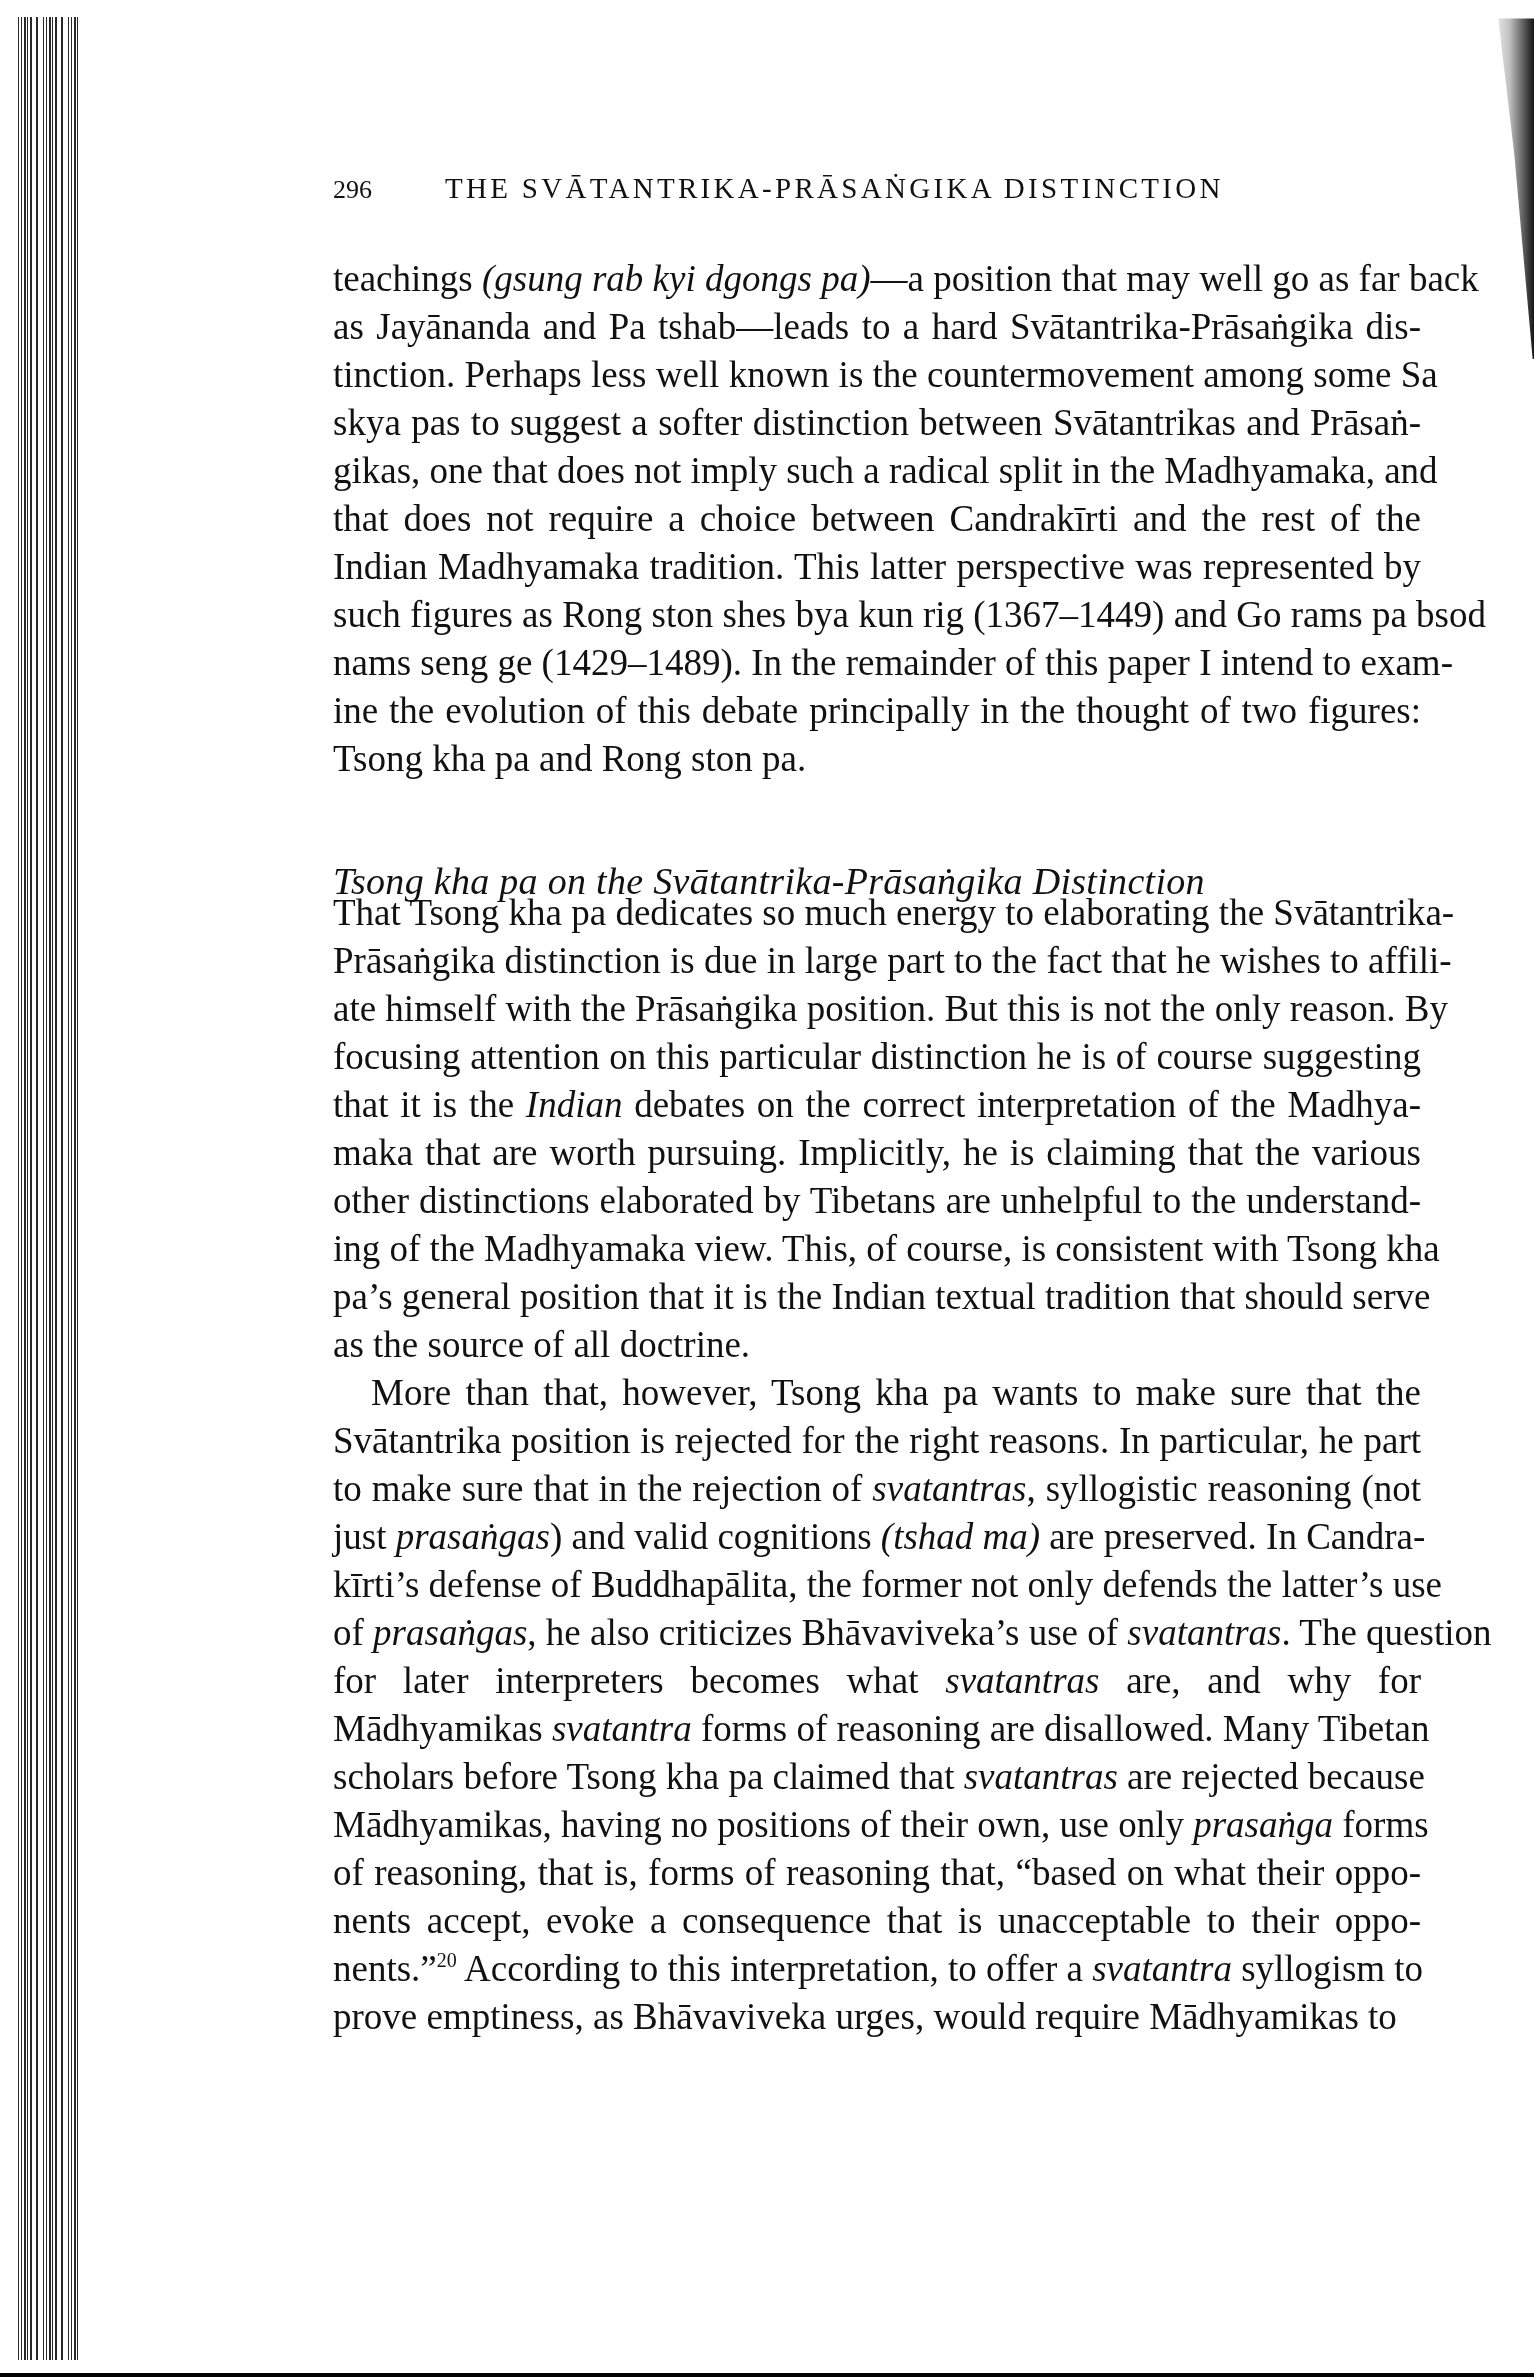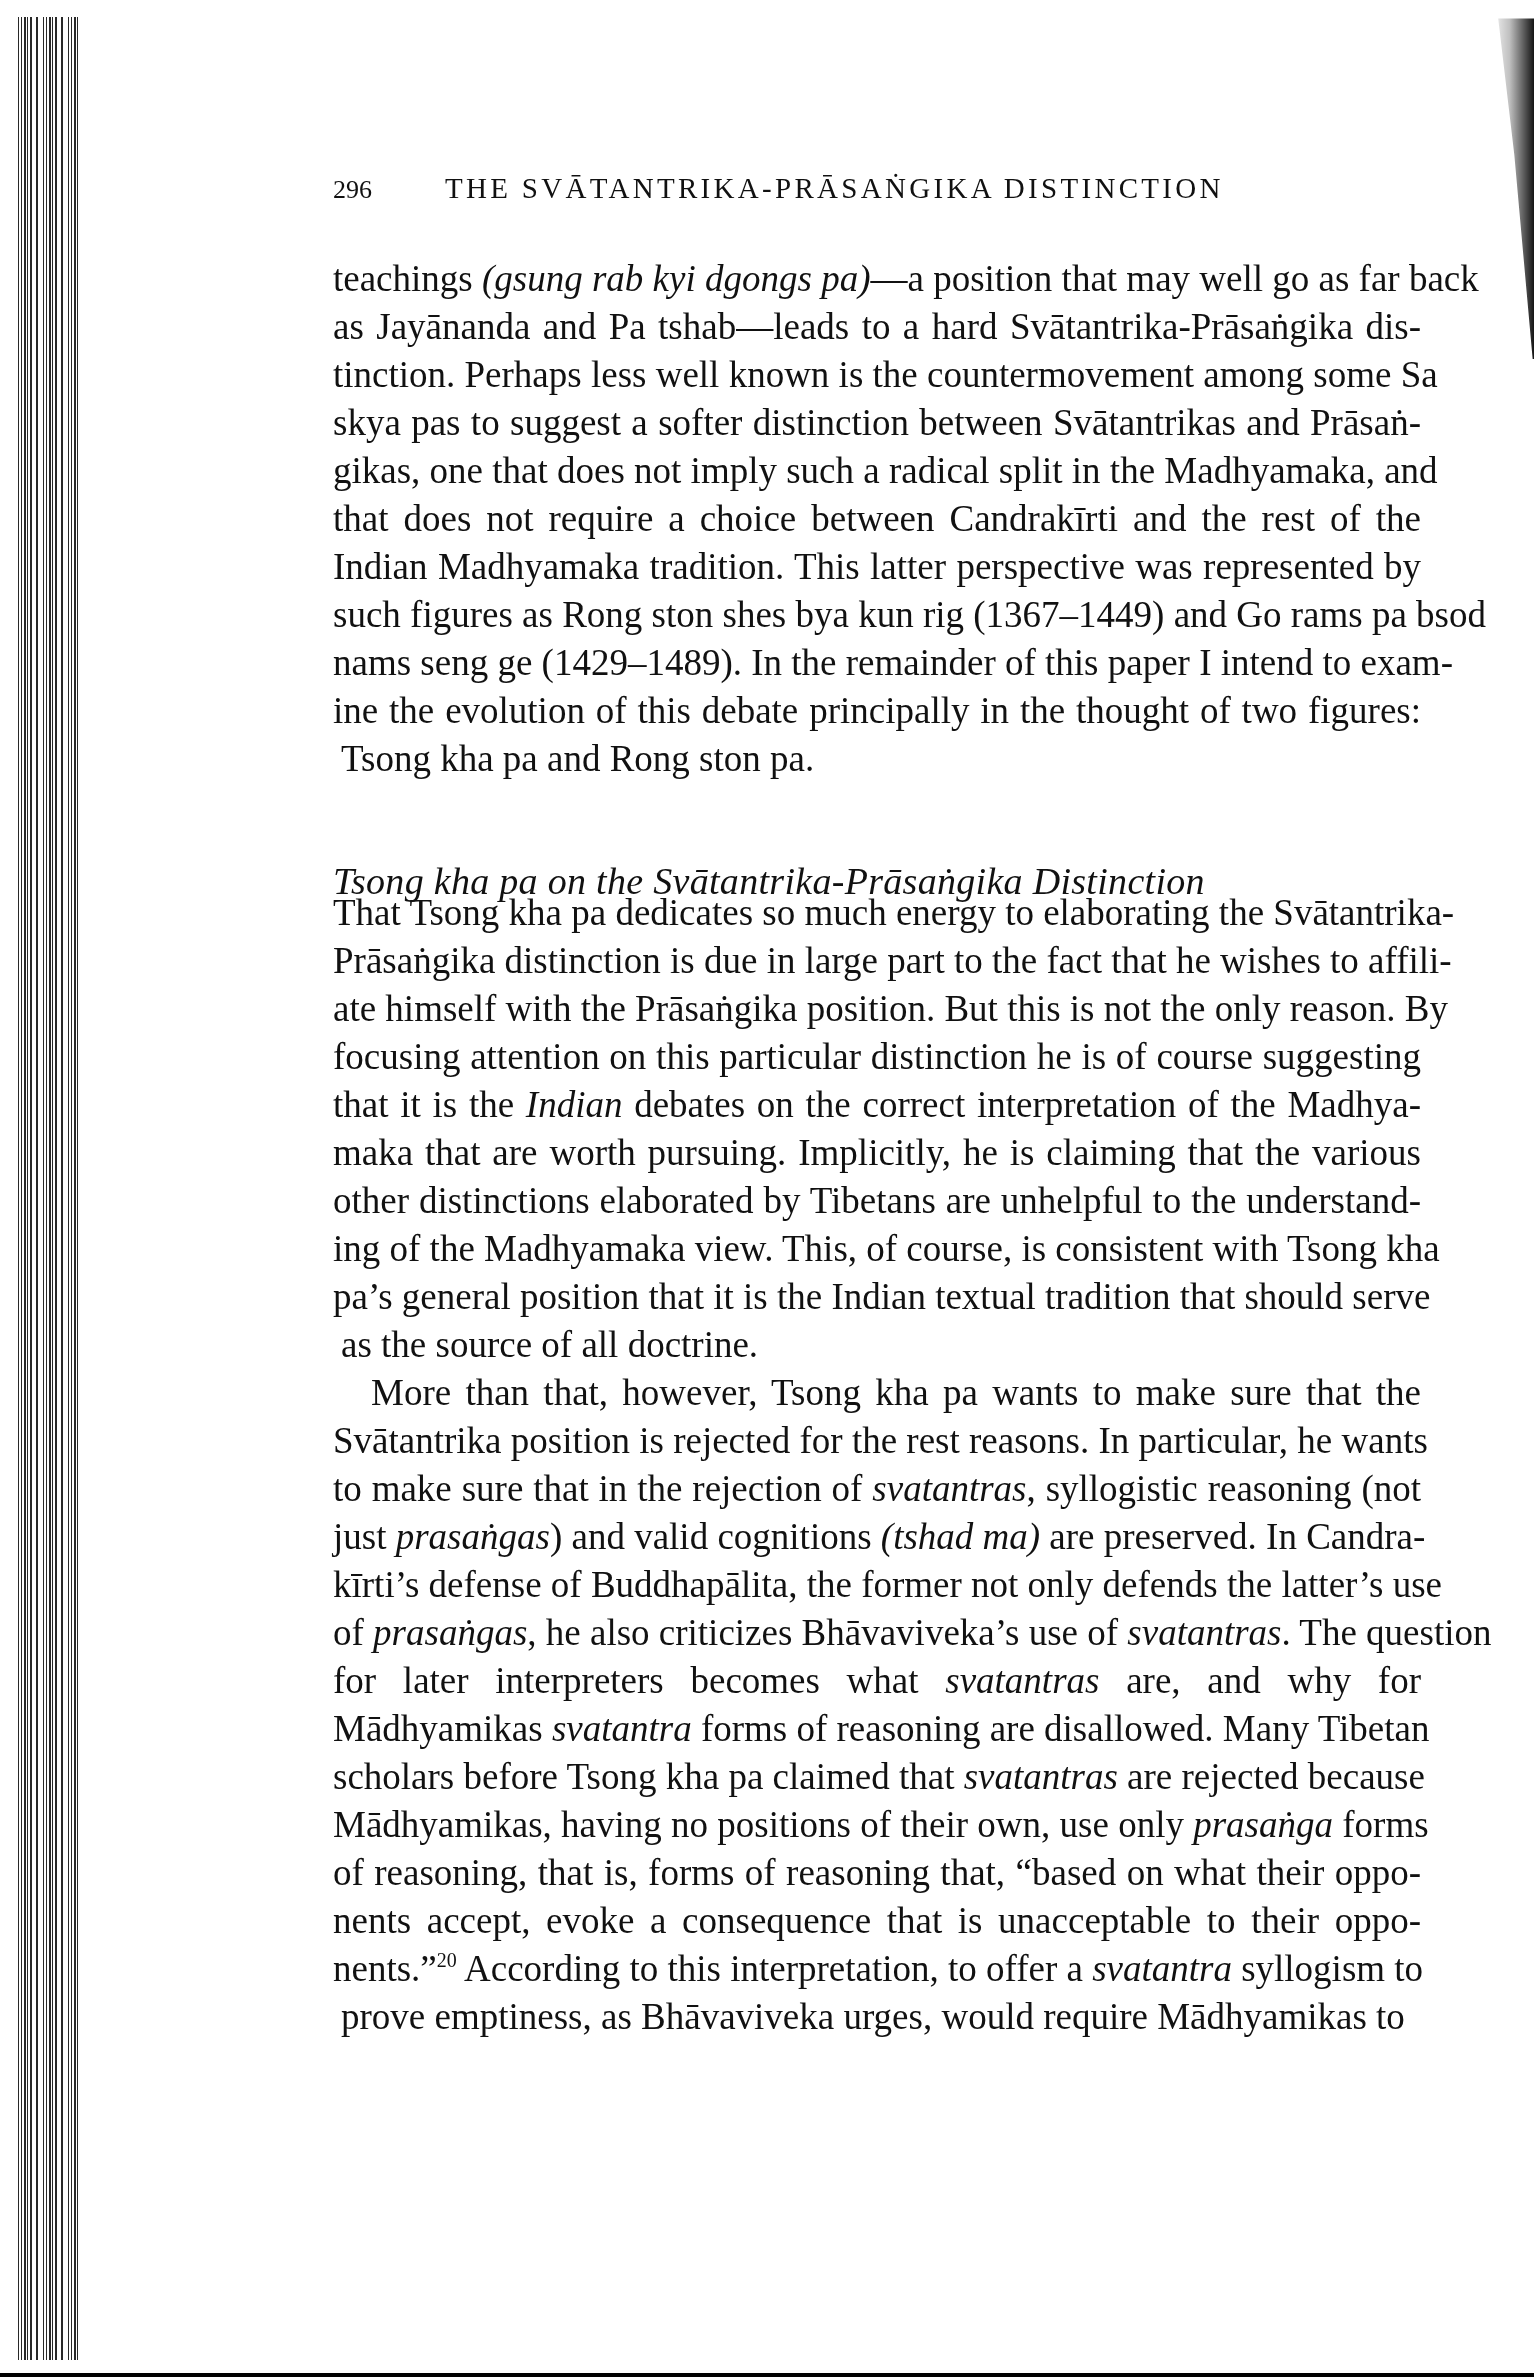--- a/index.html
+++ b/index.html
@@ -79,21 +79,20 @@
     }
     .line {
       display: block;
       text-align: justify;
       text-align-last: justify;
       white-space: nowrap;
       height: 48px;
     }
     .line.last {
       text-align-last: left;
-      margin-left: 8px;
     }
     .section-heading {
       position: absolute;
       top: 859px;
       left: 333px;
       font-size: 38px;
       font-style: italic;
       margin: 0;
       font-weight: normal;
       letter-spacing: 0.3px;
@@ -139,21 +138,21 @@
       <span class="line">focusing attention on this particular distinction he is of course suggesting</span>
       <span class="line">that it is the <em>Indian</em> debates on the correct interpretation of the Madhya-</span>
       <span class="line">maka that are worth pursuing. Implicitly, he is claiming that the various</span>
       <span class="line">other distinctions elaborated by Tibetans are unhelpful to the understand-</span>
       <span class="line">ing of the Madhyamaka view. This, of course, is consistent with Tsong kha</span>
       <span class="line">pa’s general position that it is the Indian textual tradition that should serve</span>
       <span class="line last">as the source of all doctrine.</span>
     </p>
   <p class="indent" style="text-indent: 0px;">
       <span class="line" style="padding-left: 38px;">More than that, however, Tsong kha pa wants to make sure that the</span>
-      <span class="line">Svātantrika position is rejected for the rest reasons. In particular, he wants</span>
+      <span class="line">Svātantrika position is rejected for the right reasons. In particular, he part</span>
       <span class="line">to make sure that in the rejection of <em>svatantras</em>, syllogistic reasoning (not</span>
       <span class="line">just <em>prasaṅgas</em>) and valid cognitions <em>(tshad ma)</em> are preserved. In Candra-</span>
       <span class="line">kīrti’s defense of Buddhapālita, the former not only defends the latter’s use</span>
       <span class="line">of <em>prasaṅgas</em>, he also criticizes Bhāvaviveka’s use of <em>svatantras</em>. The question</span>
       <span class="line">for later interpreters becomes what <em>svatantras</em> are, and why for</span>
       <span class="line">Mādhyamikas <em>svatantra</em> forms of reasoning are disallowed. Many Tibetan</span>
       <span class="line">scholars before Tsong kha pa claimed that <em>svatantras</em> are rejected because</span>
       <span class="line">Mādhyamikas, having no positions of their own, use only <em>prasaṅga</em> forms</span>
       <span class="line">of reasoning, that is, forms of reasoning that, “based on what their oppo-</span>
       <span class="line">nents accept, evoke a consequence that is unacceptable to their oppo-</span>

